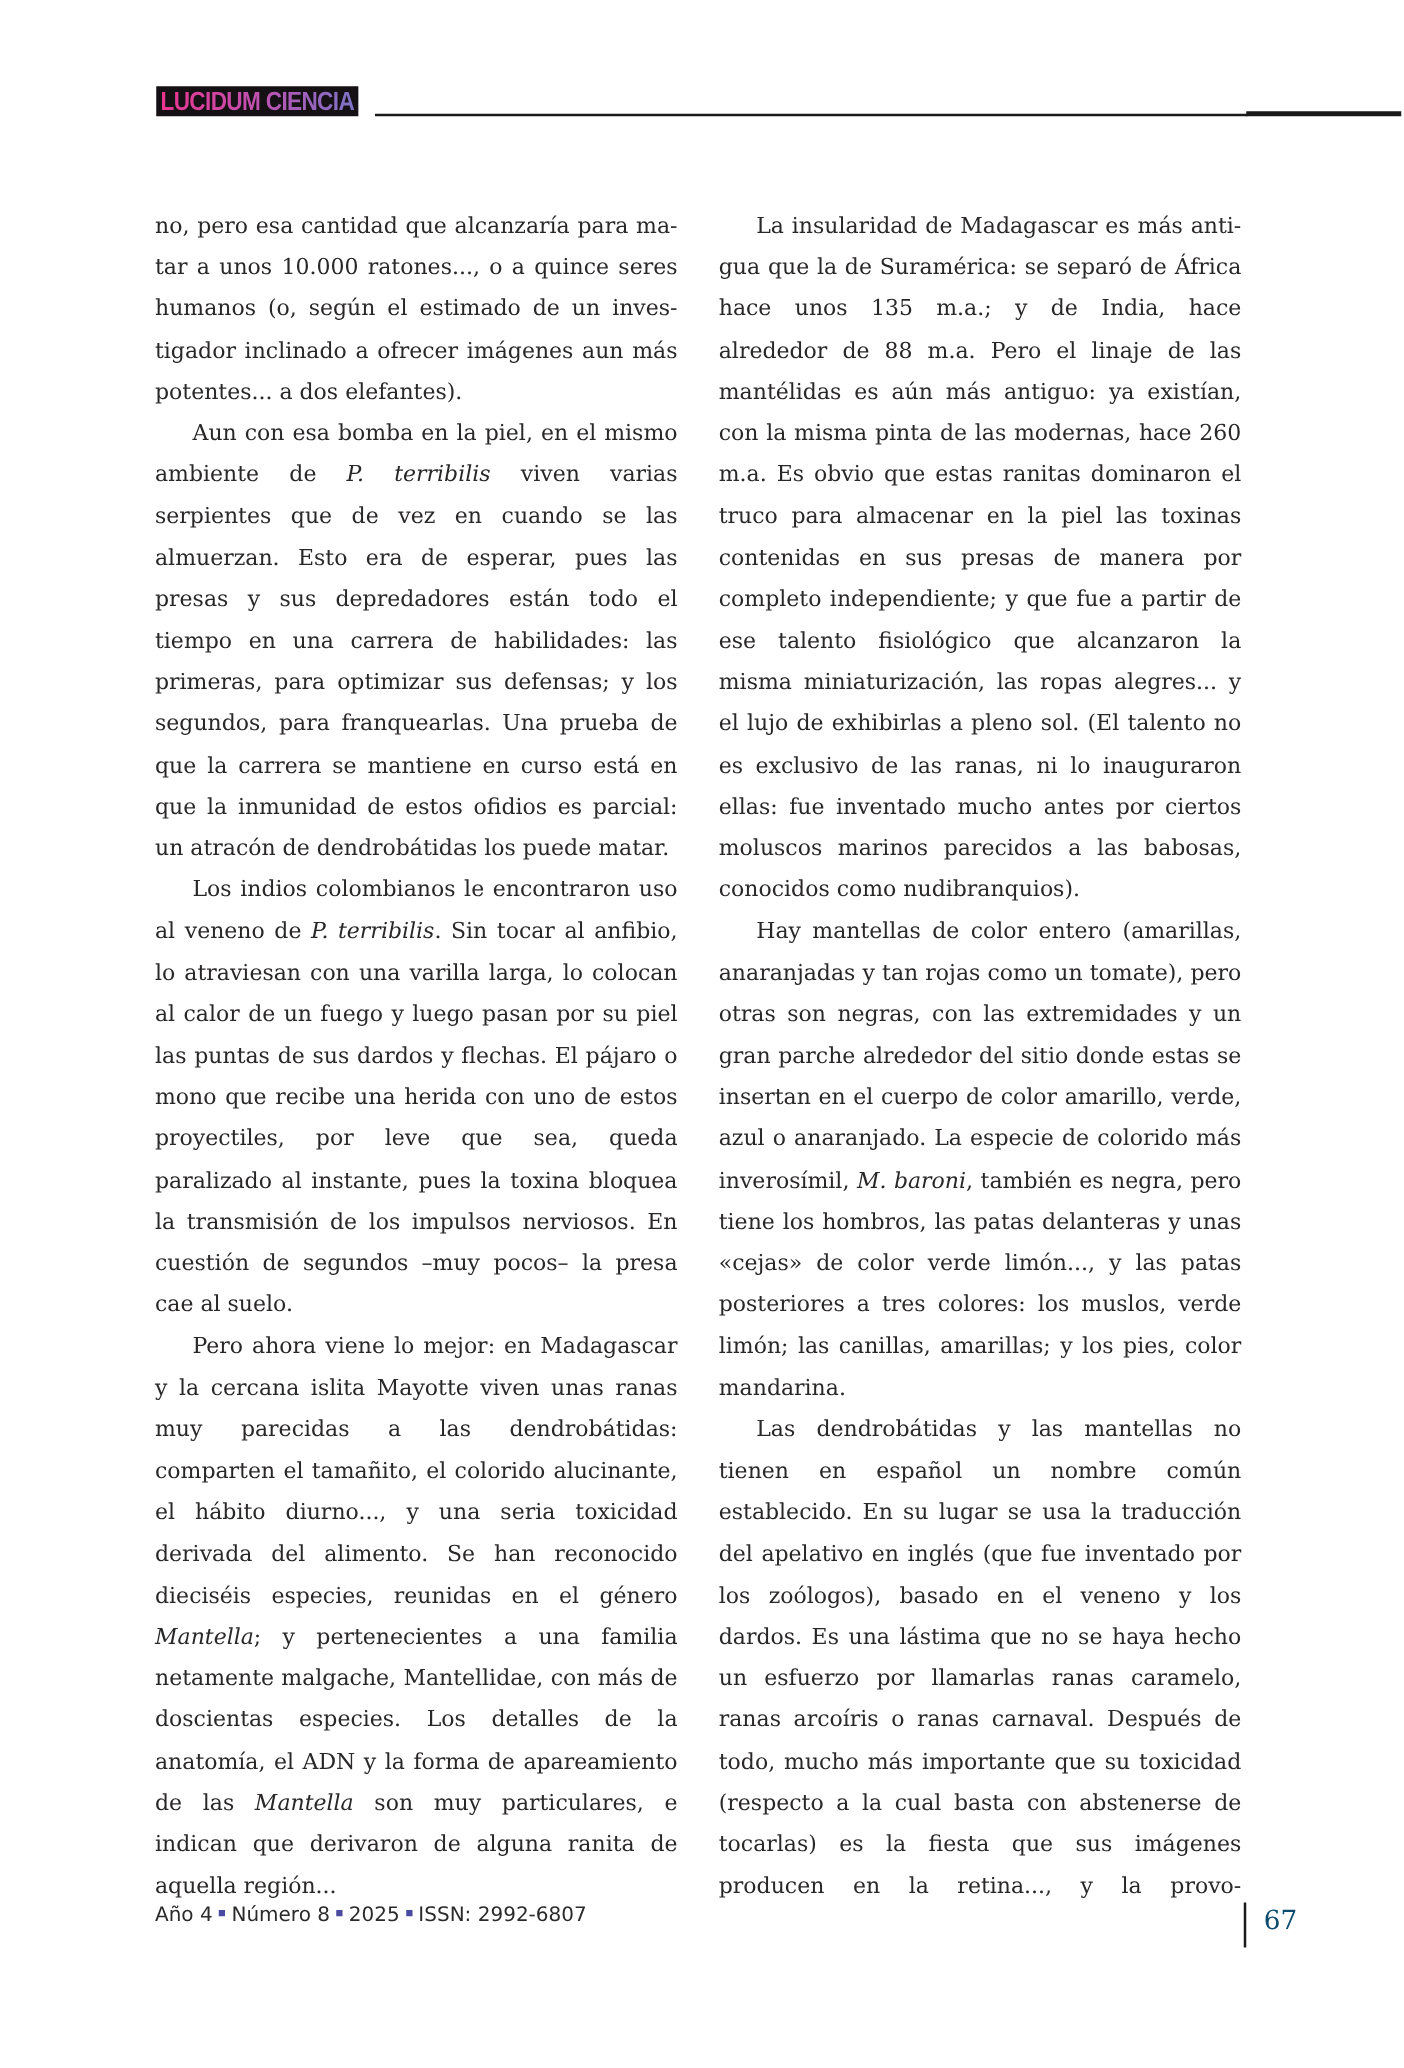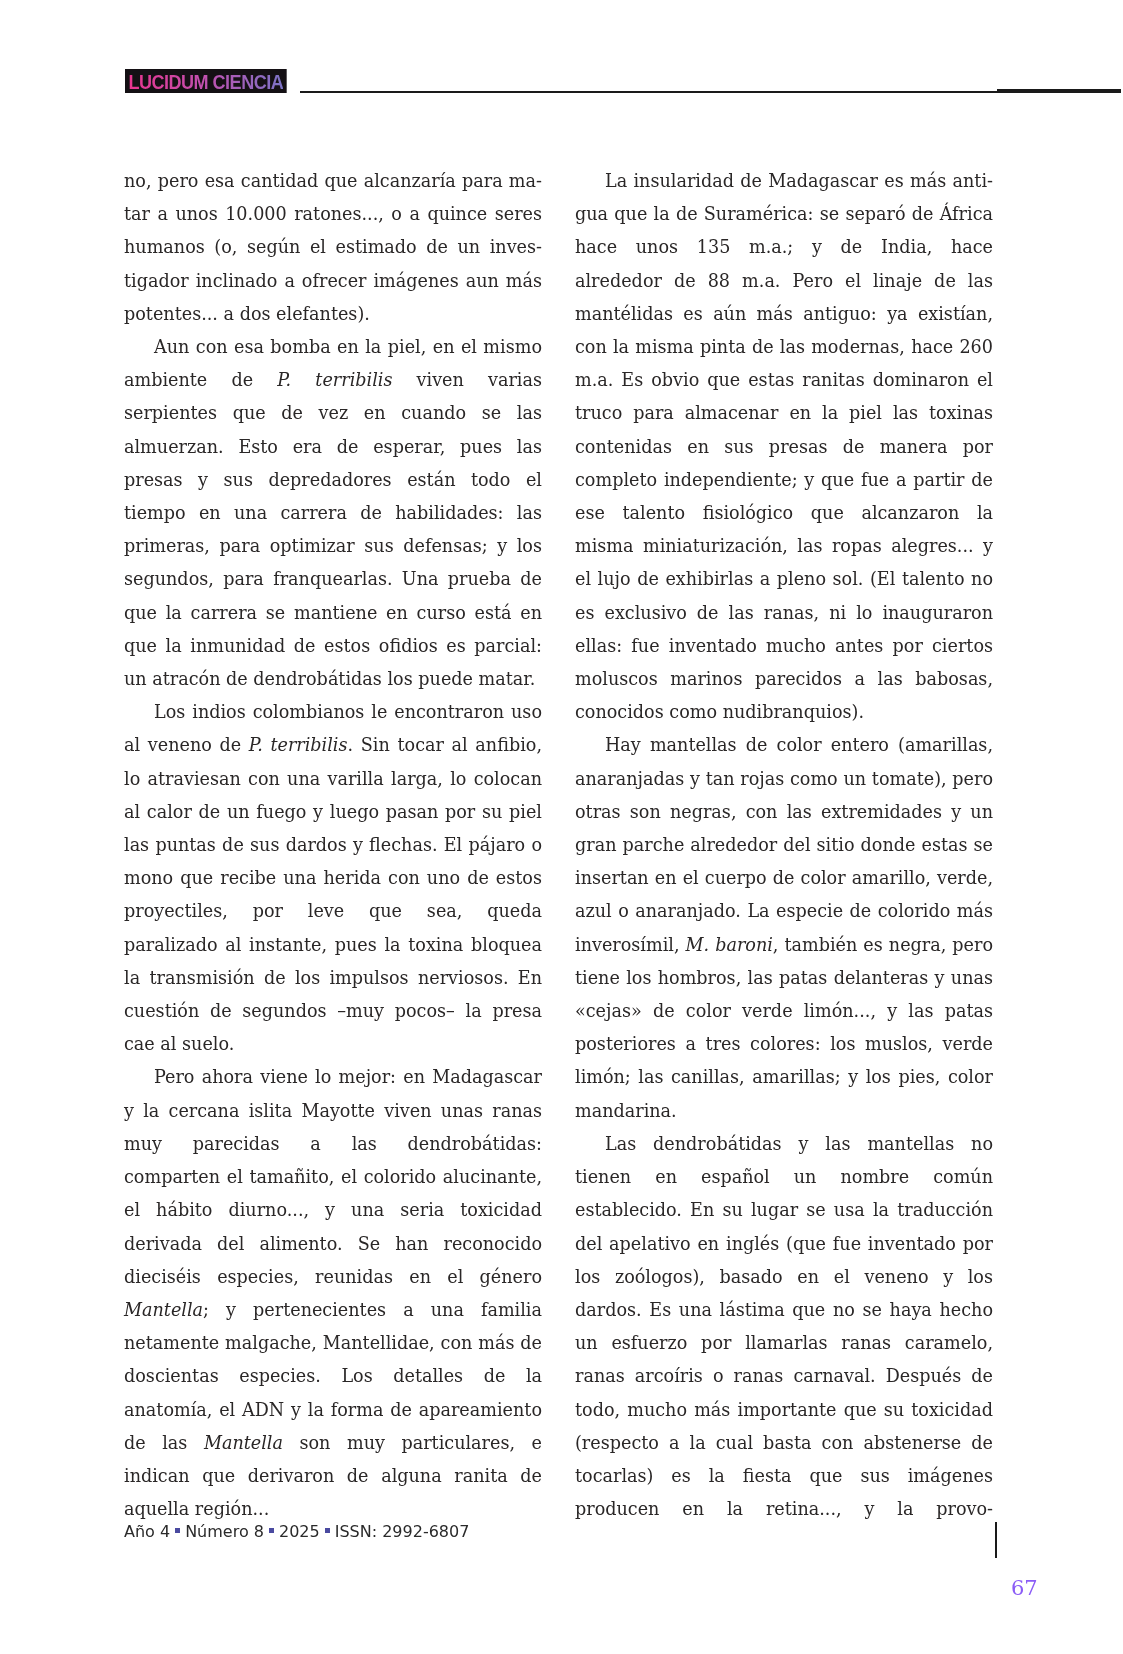--- a/index.html
+++ b/index.html
@@ -28,21 +28,21 @@
   .column p { margin: 0; text-indent: 30px; }
   .column p.cont { text-indent: 0; }
   .column em { }
 
   .footer {
     position: absolute; left: 124px; top: 1521px;
     font-family: "DejaVu Sans", sans-serif; font-size: 16px; line-height: 21px; color: #2a2a2a;
   }
   .footer .sep { display: inline-block; width: 5px; height: 5px; background: #4a4aa0; margin: 0 5px; vertical-align: middle; position: relative; top: -2px; }
   .page-bar { position: absolute; left: 995px; top: 1522px; width: 2px; height: 36px; background: #1a1a1a; }
-  .page-number { position: absolute; left: 1011px; top: 1576px; font-family: "DejaVu Serif", serif; font-size: 21px; color: #8b5cf6; }
+  .page-number { position: absolute; left: 1011px; top: 1524px; font-family: "DejaVu Serif", serif; font-size: 21px; color: #0c4a6e; }
 </style>
 </head>
 <body>
 
 <div class="header-logo">
   <span>LUCIDUM CIENCIA</span>
 </div>
 <div class="header-rule"></div>
 <div class="header-rule-thick"></div>
 

